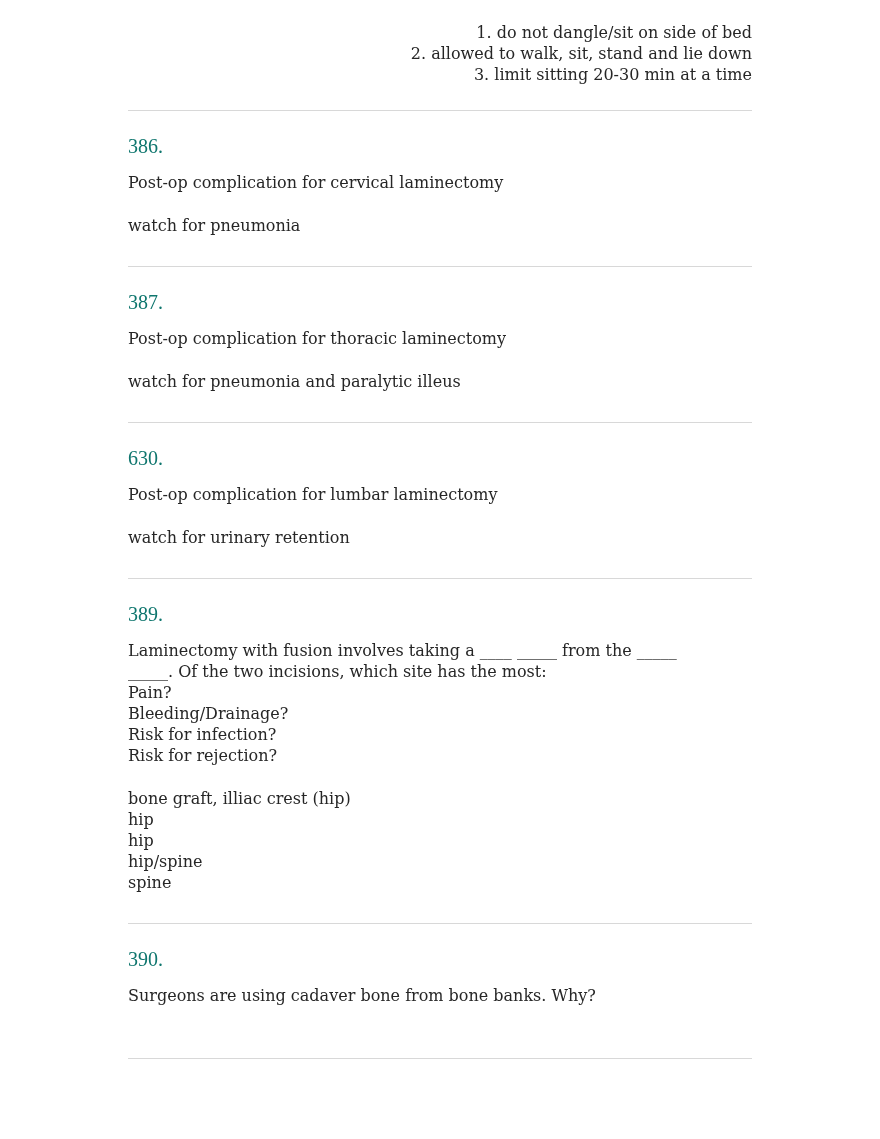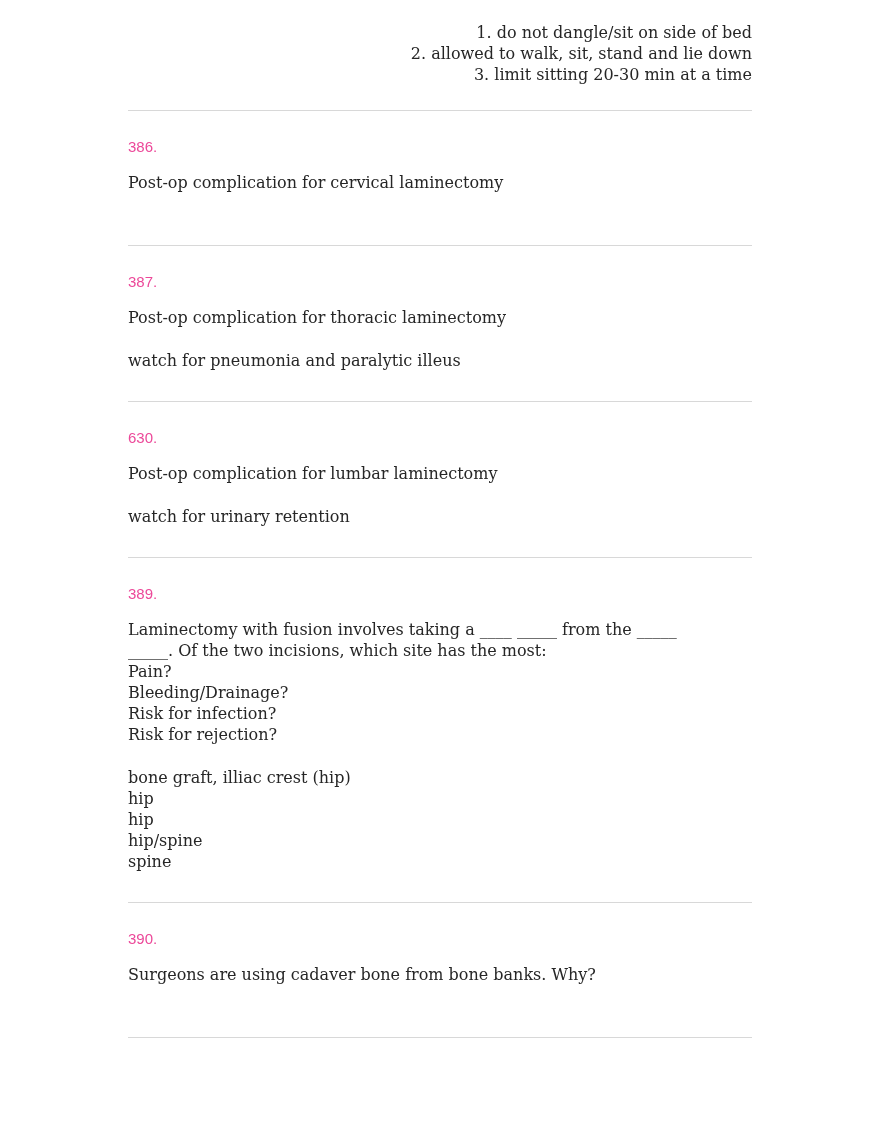--- a/index.html
+++ b/index.html
@@ -21,25 +21,25 @@
   }
   .card {
     padding: 25px 0 30px 0;
   }
   .card-partial {
     padding-top: 0;
     padding-bottom: 25px;
     text-align: right;
   }
   .card-number {
-    font-family: Liberation Sans, sans-serif;
-    font-size: 15px;
+    font-family: Liberation Serif, serif;
+    font-size: 20px;
     line-height: 21px;
     margin-bottom: 15px;
-    color: #ec4899;
+    color: #0f766e;
   }
   p.card-text {
     margin: 0;
     font-size: 16px;
     line-height: 21px;
     white-space: pre-line;
     color: #262626;
   }
   p.question {
     margin-bottom: 22px;
@@ -60,20 +60,21 @@
     <p class="card-text answer">1. do not dangle/sit on side of bed
 2. allowed to walk, sit, stand and lie down
 3. limit sitting 20-30 min at a time</p>
   </section>
 
   <hr class="divider">
 
   <section class="card">
     <div class="card-number">386.</div>
     <p class="card-text question">Post-op complication for cervical laminectomy</p>
+    <p class="card-text answer">watch for pneumonia</p>
   </section>
 
   <hr class="divider">
 
   <section class="card">
     <div class="card-number">387.</div>
     <p class="card-text question">Post-op complication for thoracic laminectomy</p>
     <p class="card-text answer">watch for pneumonia and paralytic illeus</p>
   </section>
 

